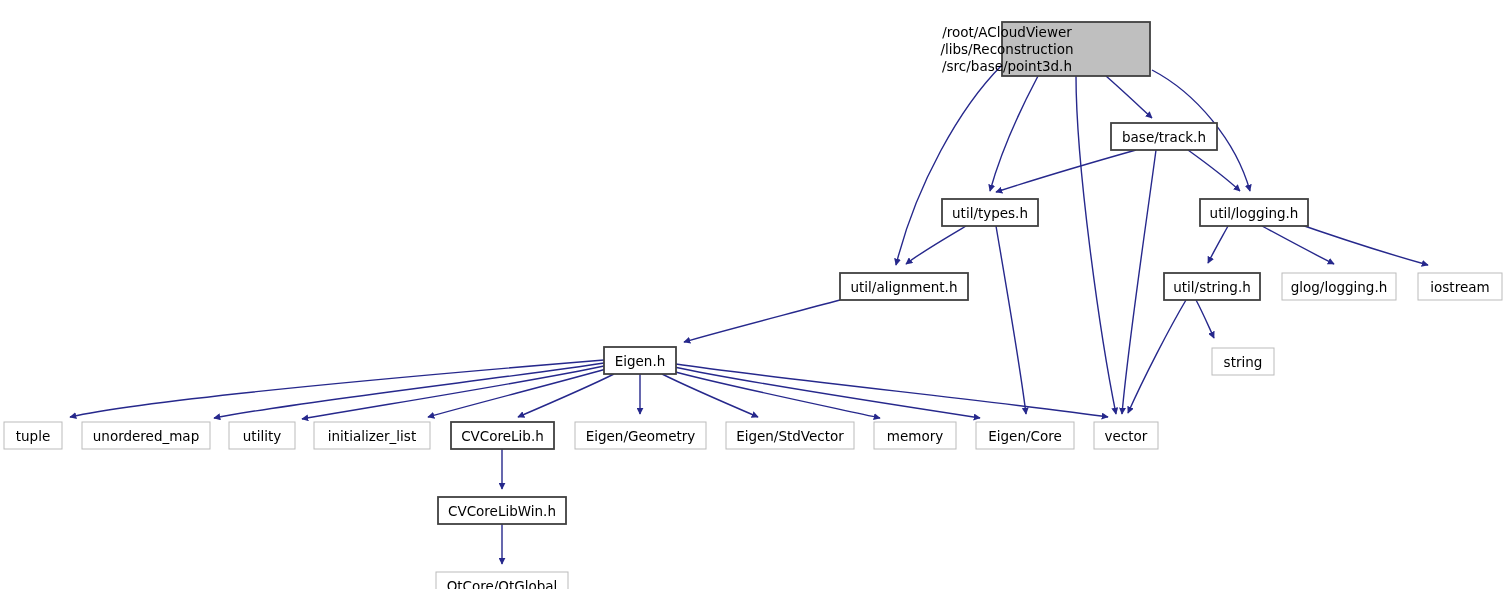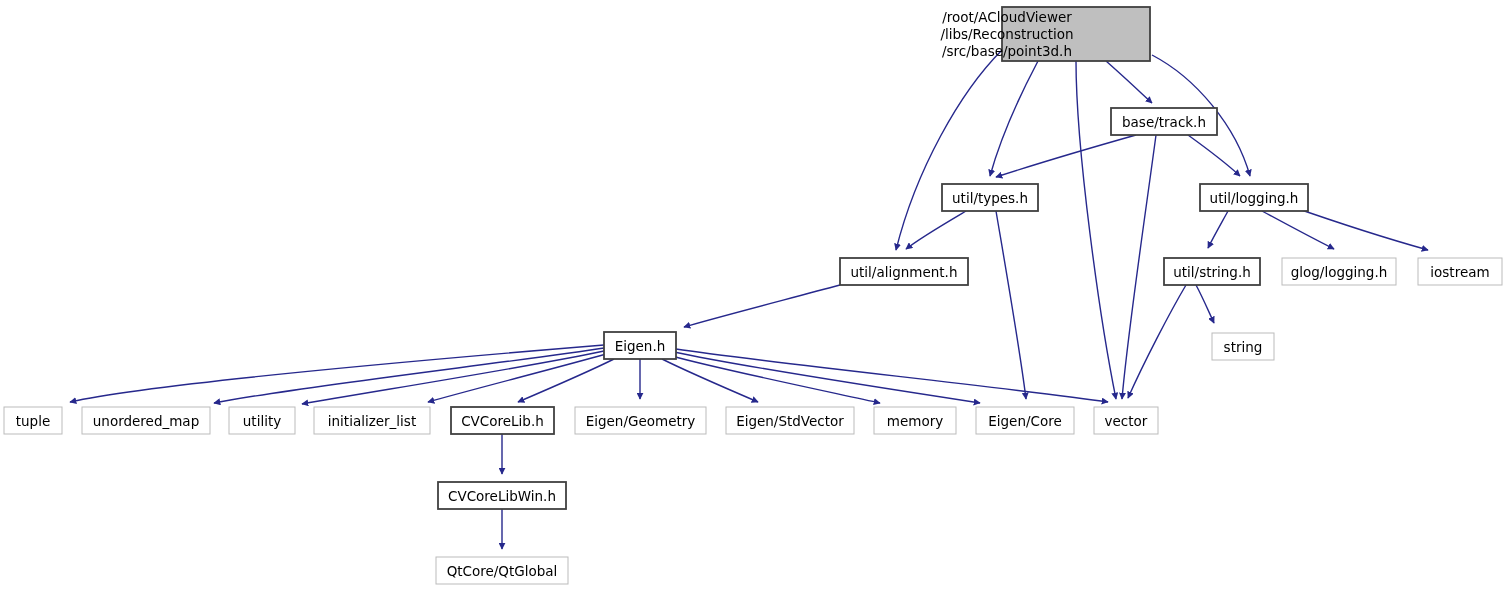--- a/index.html
+++ b/index.html
@@ -1,18 +1,18 @@
 <!DOCTYPE html>
 <html><head>
 <meta charset="utf-8">
 <style>
   html,body{margin:0;padding:0;background:#ffffff;}
   body{width:1507px;height:589px;overflow:hidden;
        font-family:"DejaVu Sans","Liberation Sans",sans-serif;}
-  #graph{position:relative;width:1507px;height:526px;}
+  #graph{position:relative;width:1507px;height:526px;margin-top:15px;}
   svg{position:absolute;left:0;top:0;width:1507px;height:589px;}
   .nlabel{font-size:13.5px;fill:#000000;dominant-baseline:middle;text-anchor:middle;}
   .nlabel.multi{dominant-baseline:auto;}
 </style>
 </head>
 <body>
 
 <div id="graph">
   <svg viewBox="0 0 1507 589" xmlns="http://www.w3.org/2000/svg">
     <defs>

